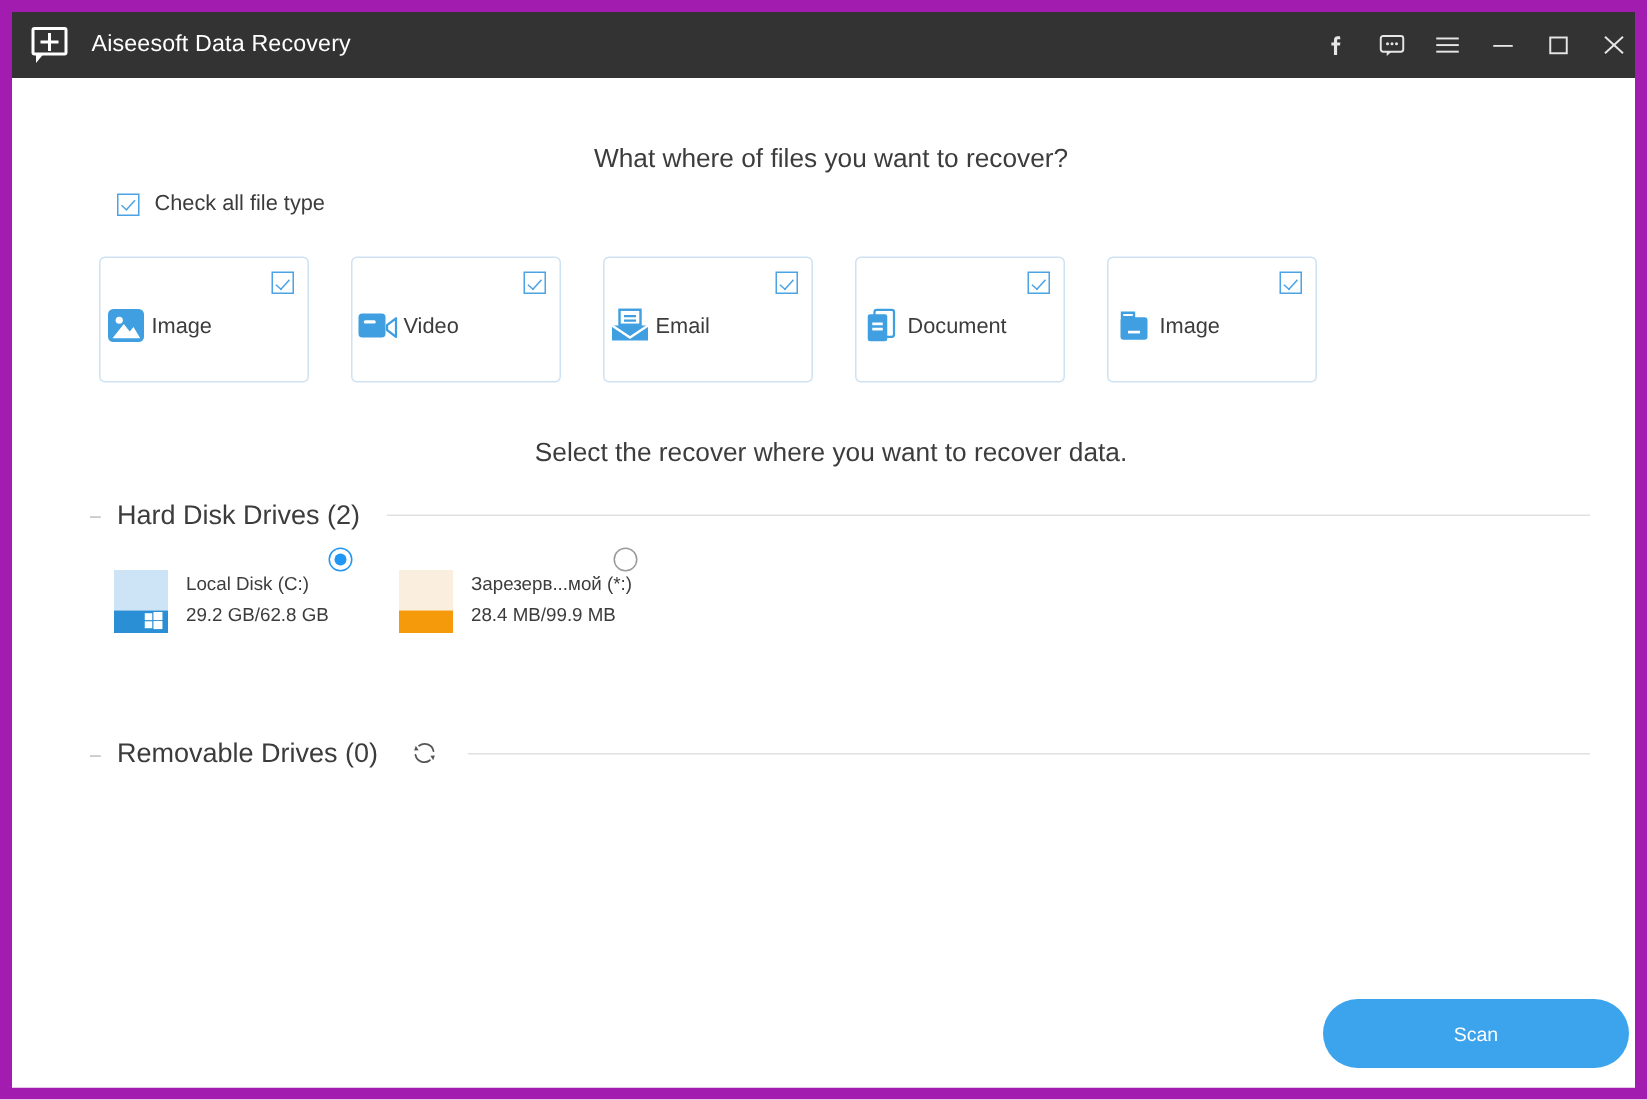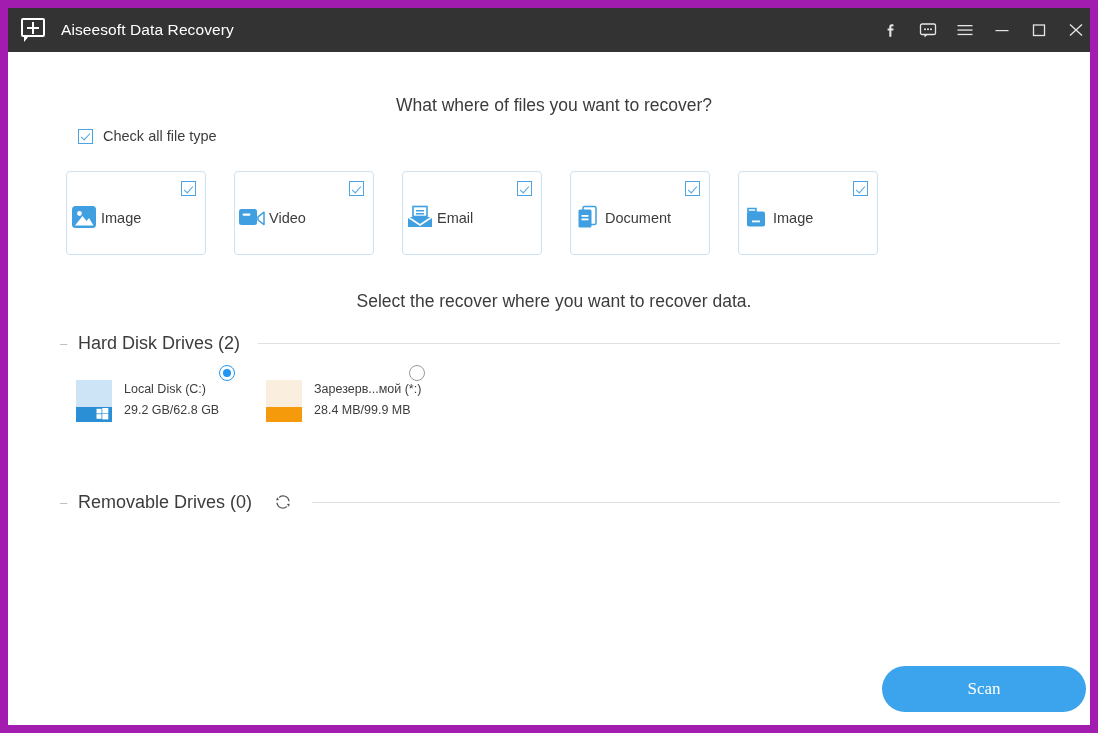--- a/index.html
+++ b/index.html
@@ -272,27 +272,27 @@
 
   
   #scan-button {
     position: absolute;
     left: 874px; top: 614px;
     width: 204px;
     height: 46px;
     border-radius: 23px;
     background: #3ba4ec;
     color: #ffffff;
-    font-size: 17px;
+    font-size: 13px;
     display: flex;
     align-items: center;
     justify-content: center;
     border: none;
     cursor: pointer;
-    font-family: Liberation Serif, serif;
+    font-family: Liberation Sans, sans-serif;
   }
 </style>
 </head>
 <body>
 
 <div id="app-window">
 
   <div id="titlebar">
 
     <div id="app-logo">

